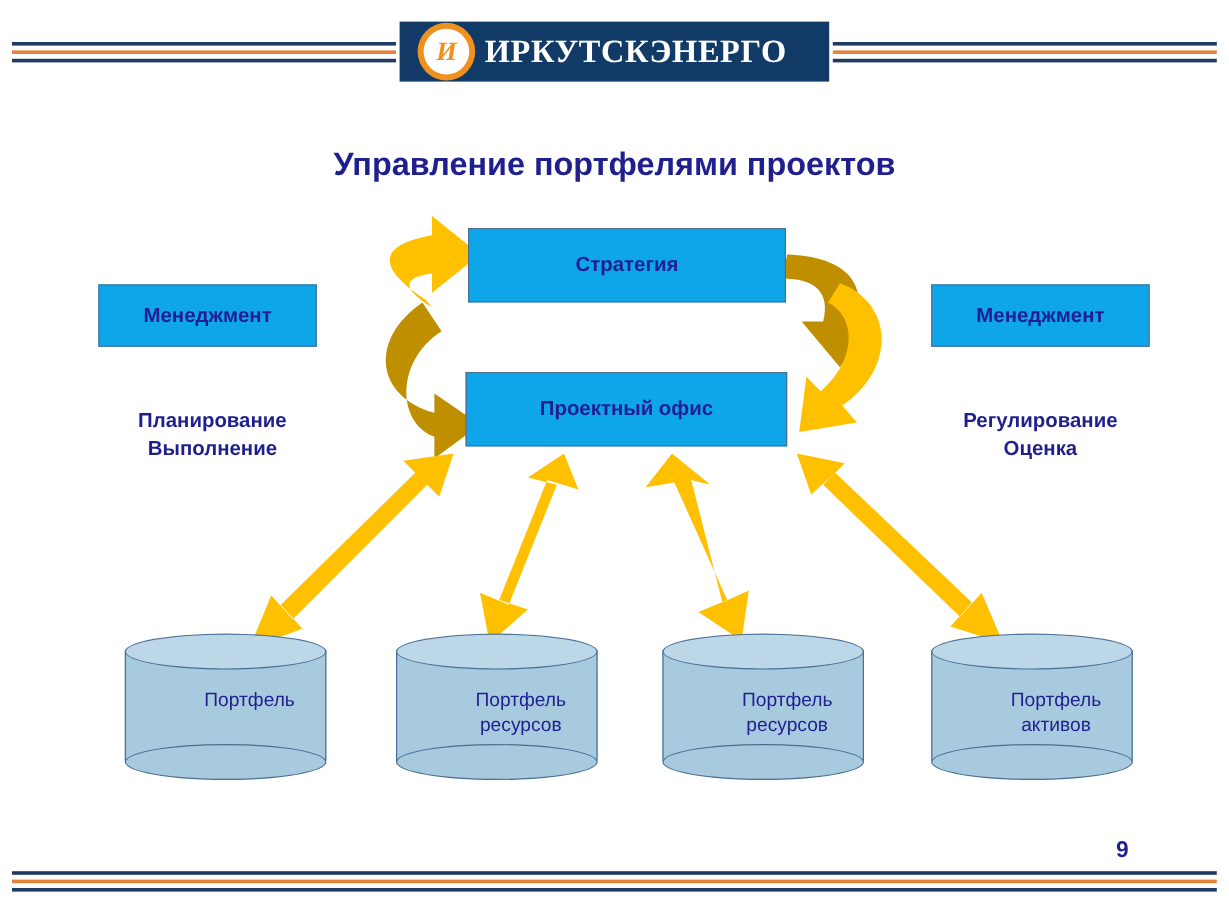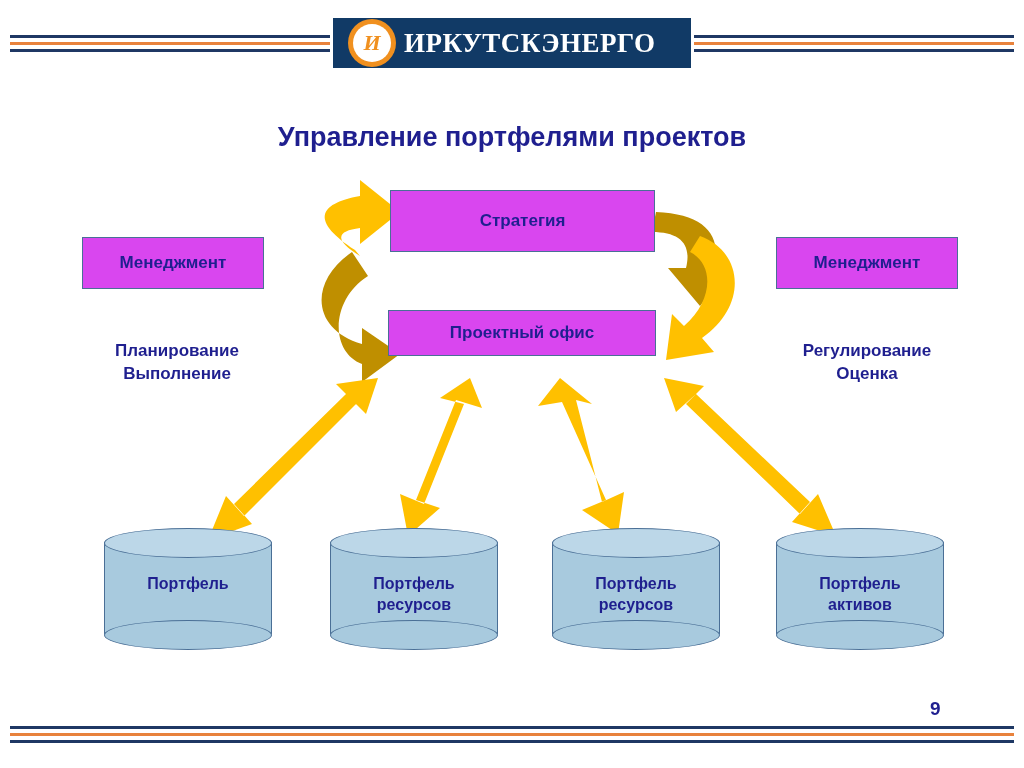--- a/index.html
+++ b/index.html
@@ -86,33 +86,33 @@
     text-align: center;
     font-size: 27px;
     font-weight: bold;
     color: #1f1f8f;
     margin-top: 24px;
   }
 
   
   .box {
     position: absolute;
-    background: #d946ef;
+    background: #0ea5e9;
     border: 1px solid #4a6f96;
     display: flex;
     align-items: center;
     justify-content: center;
     color: #1f1f8f;
     font-weight: bold;
     font-size: 17px;
     text-align: center;
     box-sizing: border-box;
   }
   .box-strategy { left: 390px; top: 190px; width: 265px; height: 62px; }
-  .box-pmo      { left: 388px; top: 310px; width: 268px; height: 46px; }
+  .box-pmo      { left: 388px; top: 310px; width: 268px; height: 62px; }
   .box-mgmt-l   { left: 82px;  top: 237px; width: 182px; height: 52px; }
   .box-mgmt-r   { left: 776px; top: 237px; width: 182px; height: 52px; }
 
   .side-label {
     position: absolute;
     color: #1f1f8f;
     font-weight: bold;
     font-size: 17px;
     text-align: center;
     line-height: 1.35;
@@ -152,24 +152,25 @@
     border: 1px solid #4a6f96;
     border-radius: 50% / 50%;
     box-sizing: border-box;
   }
   .cyl-label {
     position: absolute;
     left: 0; top: 46px;
     width: 168px;
     text-align: center;
     color: #1f1f8f;
-    font-weight: bold;
+    font-weight: normal;
     font-size: 16px;
     line-height: 1.3;
     z-index: 3;
+    padding-left: 20px;
   }
   .cyl-1 { left: 104px; top: 528px; }
   .cyl-2 { left: 330px; top: 528px; }
   .cyl-3 { left: 552px; top: 528px; }
   .cyl-4 { left: 776px; top: 528px; }
 
   
   .arrow-layer {
     position: absolute;
     left: 0; top: 0;

